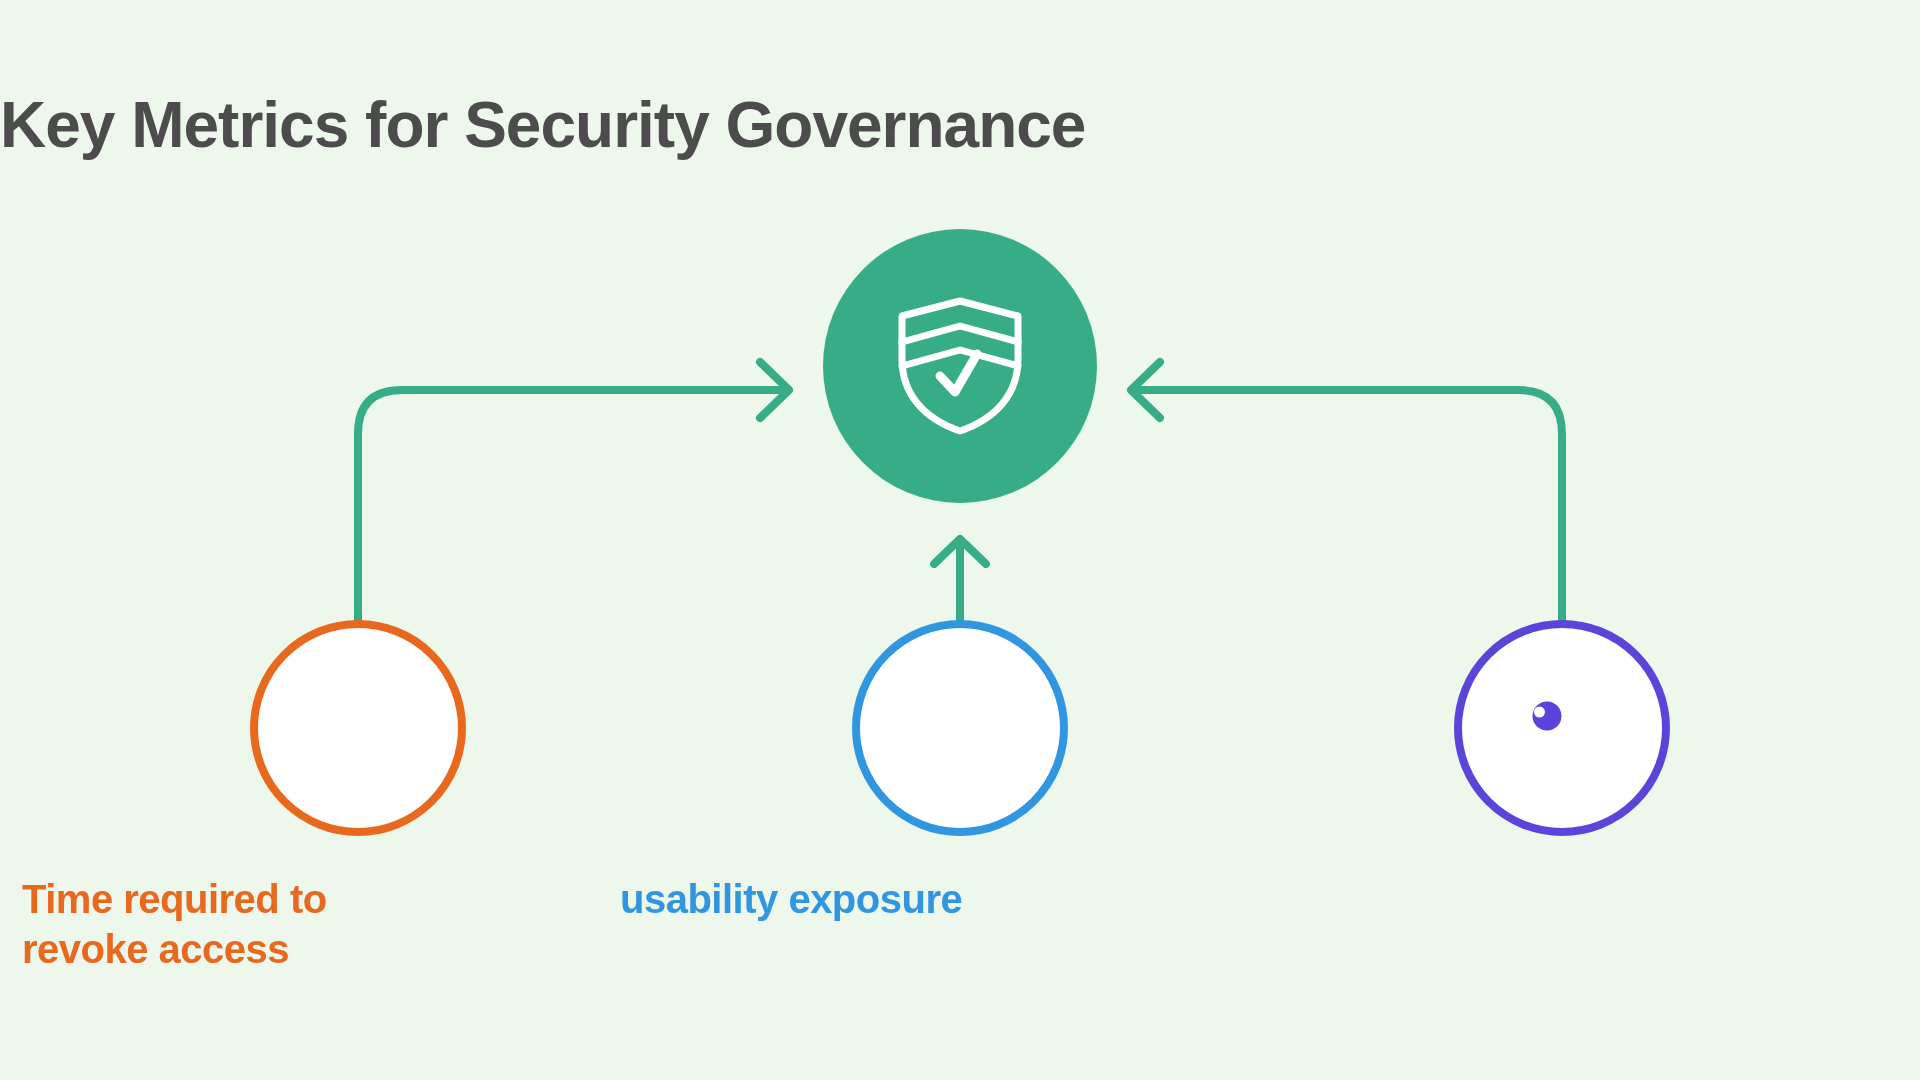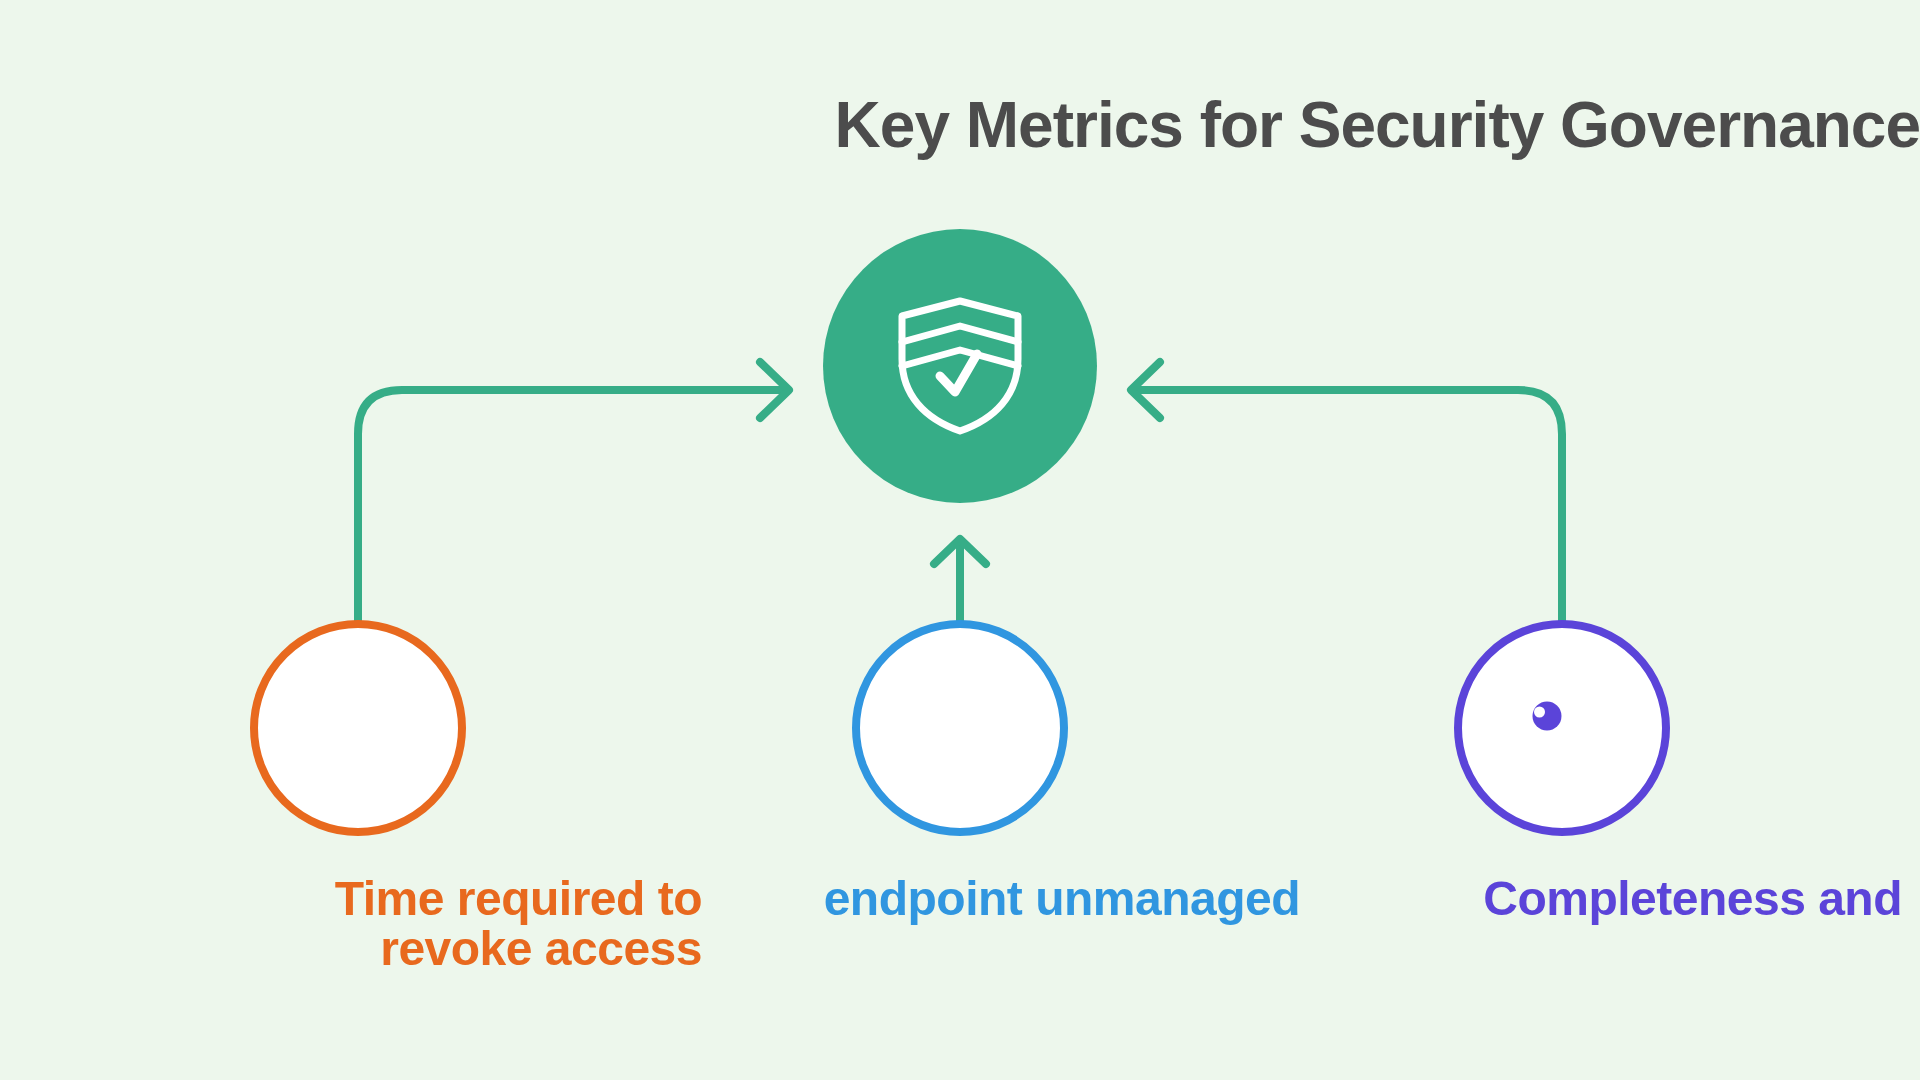--- a/index.html
+++ b/index.html
@@ -4,21 +4,21 @@
 <style>
   html,body{margin:0;padding:0;}
   body{
     width:1920px;height:1080px;overflow:hidden;position:relative;
     background:var(--background,#edf7ec);
     font-family:"Liberation Sans",sans-serif;
   }
   .canvas{position:absolute;inset:0;}
   .page-title{
     position:absolute;top:88px;left:0;width:1920px;
-    text-align:right;font-size:64px;font-weight:700;
+    text-align:left;font-size:64px;font-weight:700;
     letter-spacing:-1px;color:var(--title_text,#4c4c4c);margin:0;
   }
   .connectors{position:absolute;left:0;top:0;z-index:1;}
   .connector{fill:none;stroke:var(--green,#36ad87);stroke-width:8;stroke-linecap:round;stroke-linejoin:round;}
   .hub{
     position:absolute;left:823px;top:229px;width:274px;height:274px;
     border-radius:50%;background:var(--green,#36ad87);z-index:2;
     display:flex;align-items:center;justify-content:center;
   }
   .hub svg{overflow:visible;}
@@ -29,21 +29,21 @@
     background:#ffffff;z-index:2;display:flex;align-items:center;justify-content:center;
   }
   .node.orange{left:250px;top:620px;border:8px solid var(--orange,#e8691e);}
   .node.blue{left:852px;top:620px;border:8px solid var(--blue,#3096e0);}
   .node.purple{left:1454px;top:620px;border:8px solid var(--purple,#5b44d9);}
   .icon-stroke{fill:none;stroke-linecap:round;stroke-linejoin:round;}
   .fill-purple{fill:var(--purple,#5b44d9);stroke:none;}
   .fill-white{fill:#ffffff;stroke:none;}
   .metric-label{
     position:absolute;top:874px;width:680px;
-    text-align:right;font-size:48px;font-weight:700;line-height:50px;
+    text-align:left;font-size:40px;font-weight:700;line-height:50px;
     letter-spacing:-0.5px;z-index:2;
   }
   .metric-label.orange{left:22px;color:var(--orange,#e8691e);}
   .metric-label.blue{left:620px;color:var(--blue,#3096e0);}
   .metric-label.purple{left:1222px;color:var(--purple,#5b44d9);}
   .metric-label span{display:block;}
 </style>
 </head>
 <body>
 
@@ -111,20 +111,19 @@
       <circle class="fill-white" cx="42.5" cy="49" r="5.5"></circle>
     </svg>
   </div>
 
   <div class="metric-label orange">
     <span>Time required to</span>
     <span>revoke access</span>
   </div>
 
   <div class="metric-label blue">
-    <span>endpoint unmanaged</span>
+    <span>usability exposure</span>
   </div>
 
   <div class="metric-label purple">
-    <span>Completeness and</span>
   </div>
 
 </div>
 
 </body></html>

